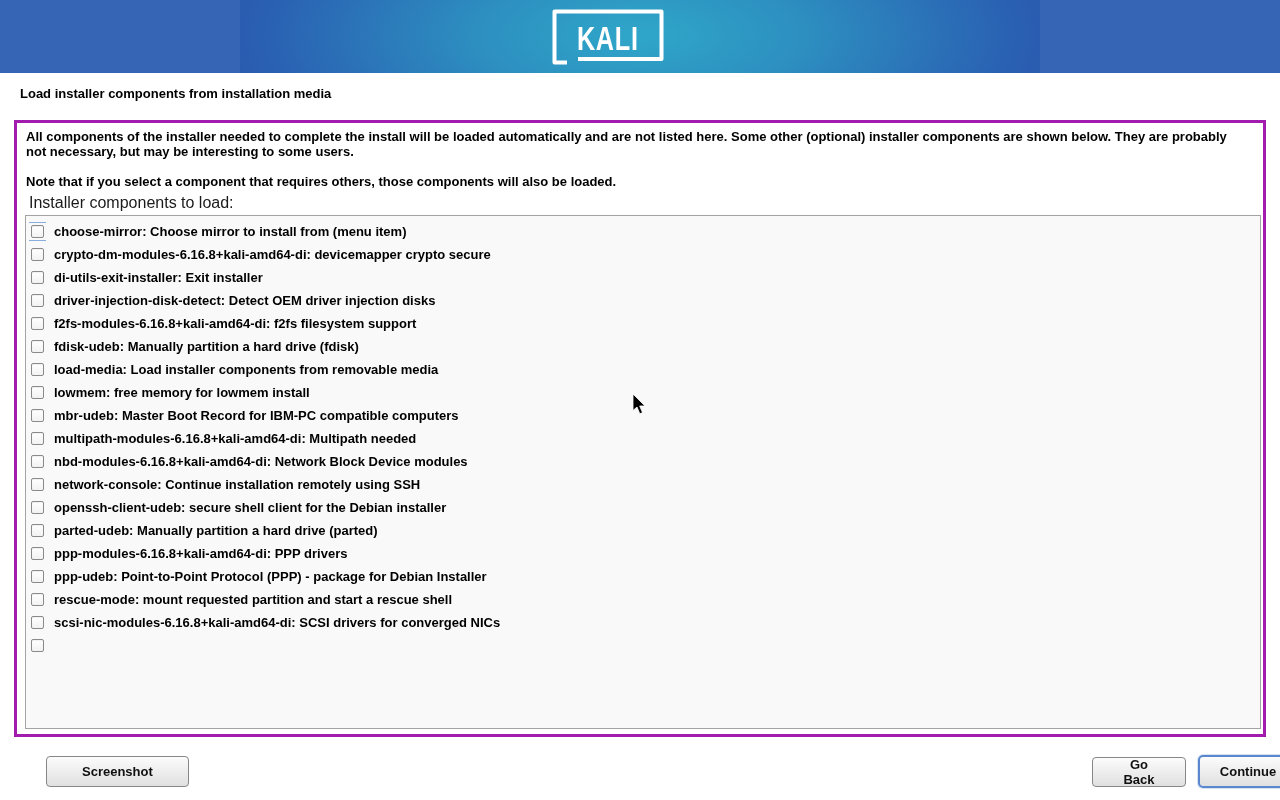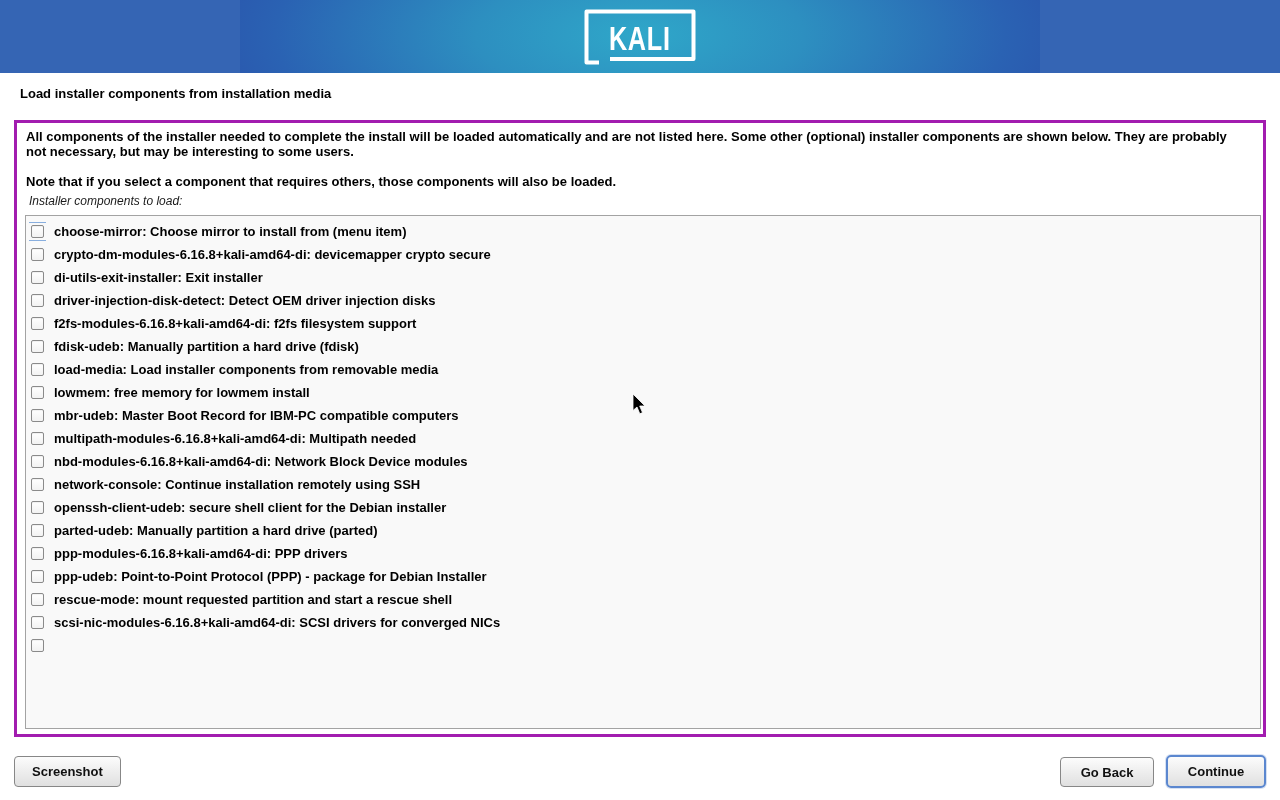--- a/index.html
+++ b/index.html
@@ -17,21 +17,21 @@
     width: 1280px; height: 73px;
     background: #3565b4;
   }
   .banner-center {
     position: absolute; top: 0; left: 240px;
     width: 800px; height: 73px;
     background: radial-gradient(ellipse 430px 170px at 50% 48%,
       #2fa7c9 0%, #2d8fc0 38%, #2a62b3 85%, #2a58ae 100%);
   }
   .banner-logo {
-    position: absolute; top: 9px; left: 584px;
+    position: absolute; top: 9px; left: 552px;
     width: 132px; height: 56px;
   }
 
   
   .page-title {
     position: absolute; top: 86px; left: 20px;
     font-size: 13px; font-weight: bold; color: #000;
   }
 
   
@@ -45,21 +45,21 @@
     position: absolute; top: 6px; left: 9px; right: 14px;
     font-size: 13px; font-weight: bold; color: #000;
     line-height: 15px;
   }
   .intro-note {
     position: absolute; top: 51px; left: 9px; right: 14px;
     font-size: 13px; font-weight: bold; color: #000;
   }
   .list-label {
     position: absolute; top: 71px; left: 12px;
-    font-size: 12px; font-style: italic; color: #1a1a1a;
+    font-size: 16px; color: #1a1a1a;
   }
 
   
   .list-box {
     position: absolute; top: 92px; left: 8px;
     width: 1236px; height: 514px;
     border: 1px solid #a3a3a3;
     background: #f9f9f9;
     overflow: hidden;
     padding-top: 4px;
@@ -91,27 +91,28 @@
     margin-left: 8px;
     font-size: 13px; font-weight: bold; color: #000;
     white-space: nowrap;
   }
 
   
   .btn {
     position: absolute;
     display: inline-flex; align-items: center; justify-content: center;
     height: 31px;
-    padding: 0 17px;
+    padding: 0 35px;
     font-family: "Liberation Sans", sans-serif;
     font-size: 13px; font-weight: bold; color: #101010;
     background: linear-gradient(#fcfcfc, #efefef 45%, #e0e0e0);
     border: 1px solid #878787;
     border-radius: 4px;
     cursor: default;
+    margin-left: 32px;
   }
   .btn-screenshot { left: 14px; top: 756px; }
   .btn-goback { left: 1060px; top: 757px; height: 30px; width: 94px; }
   .btn-continue {
     left: 1166px; top: 755px; height: 33px; width: 100px;
     border: 2px solid #5b87cf;
     border-radius: 5px;
     box-shadow: 0 0 0 1px rgba(91,135,207,0.25);
   }
 

